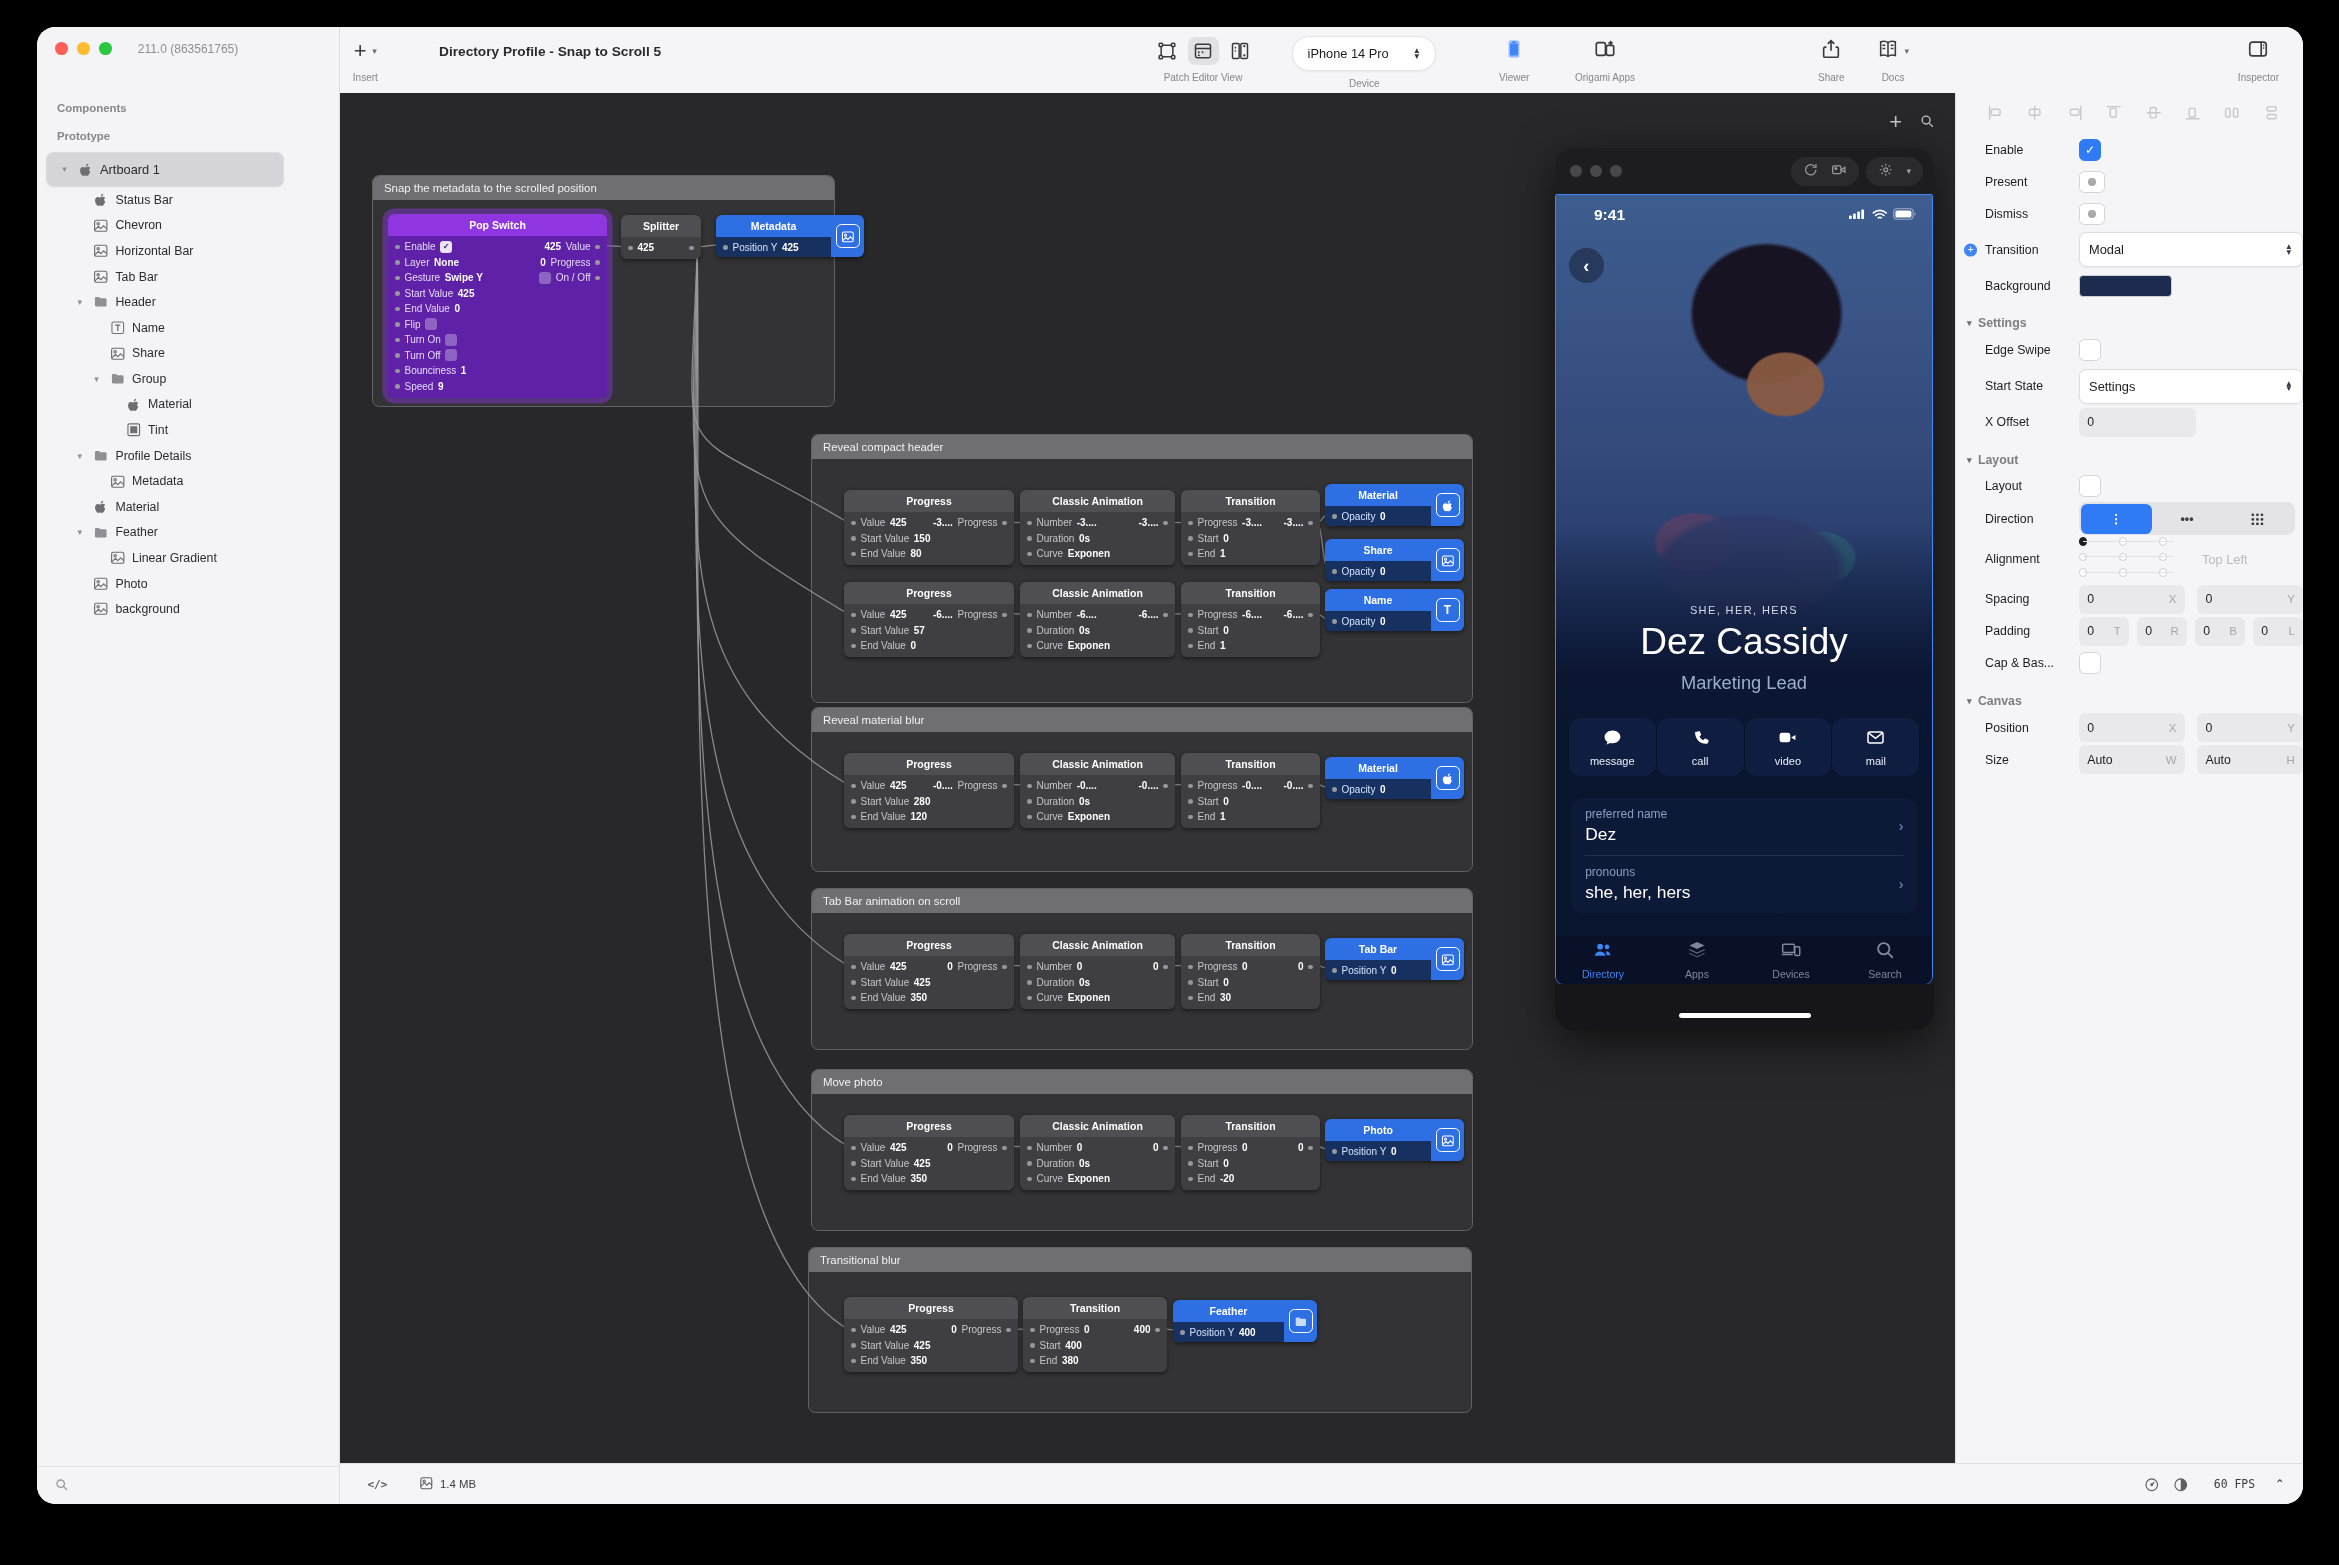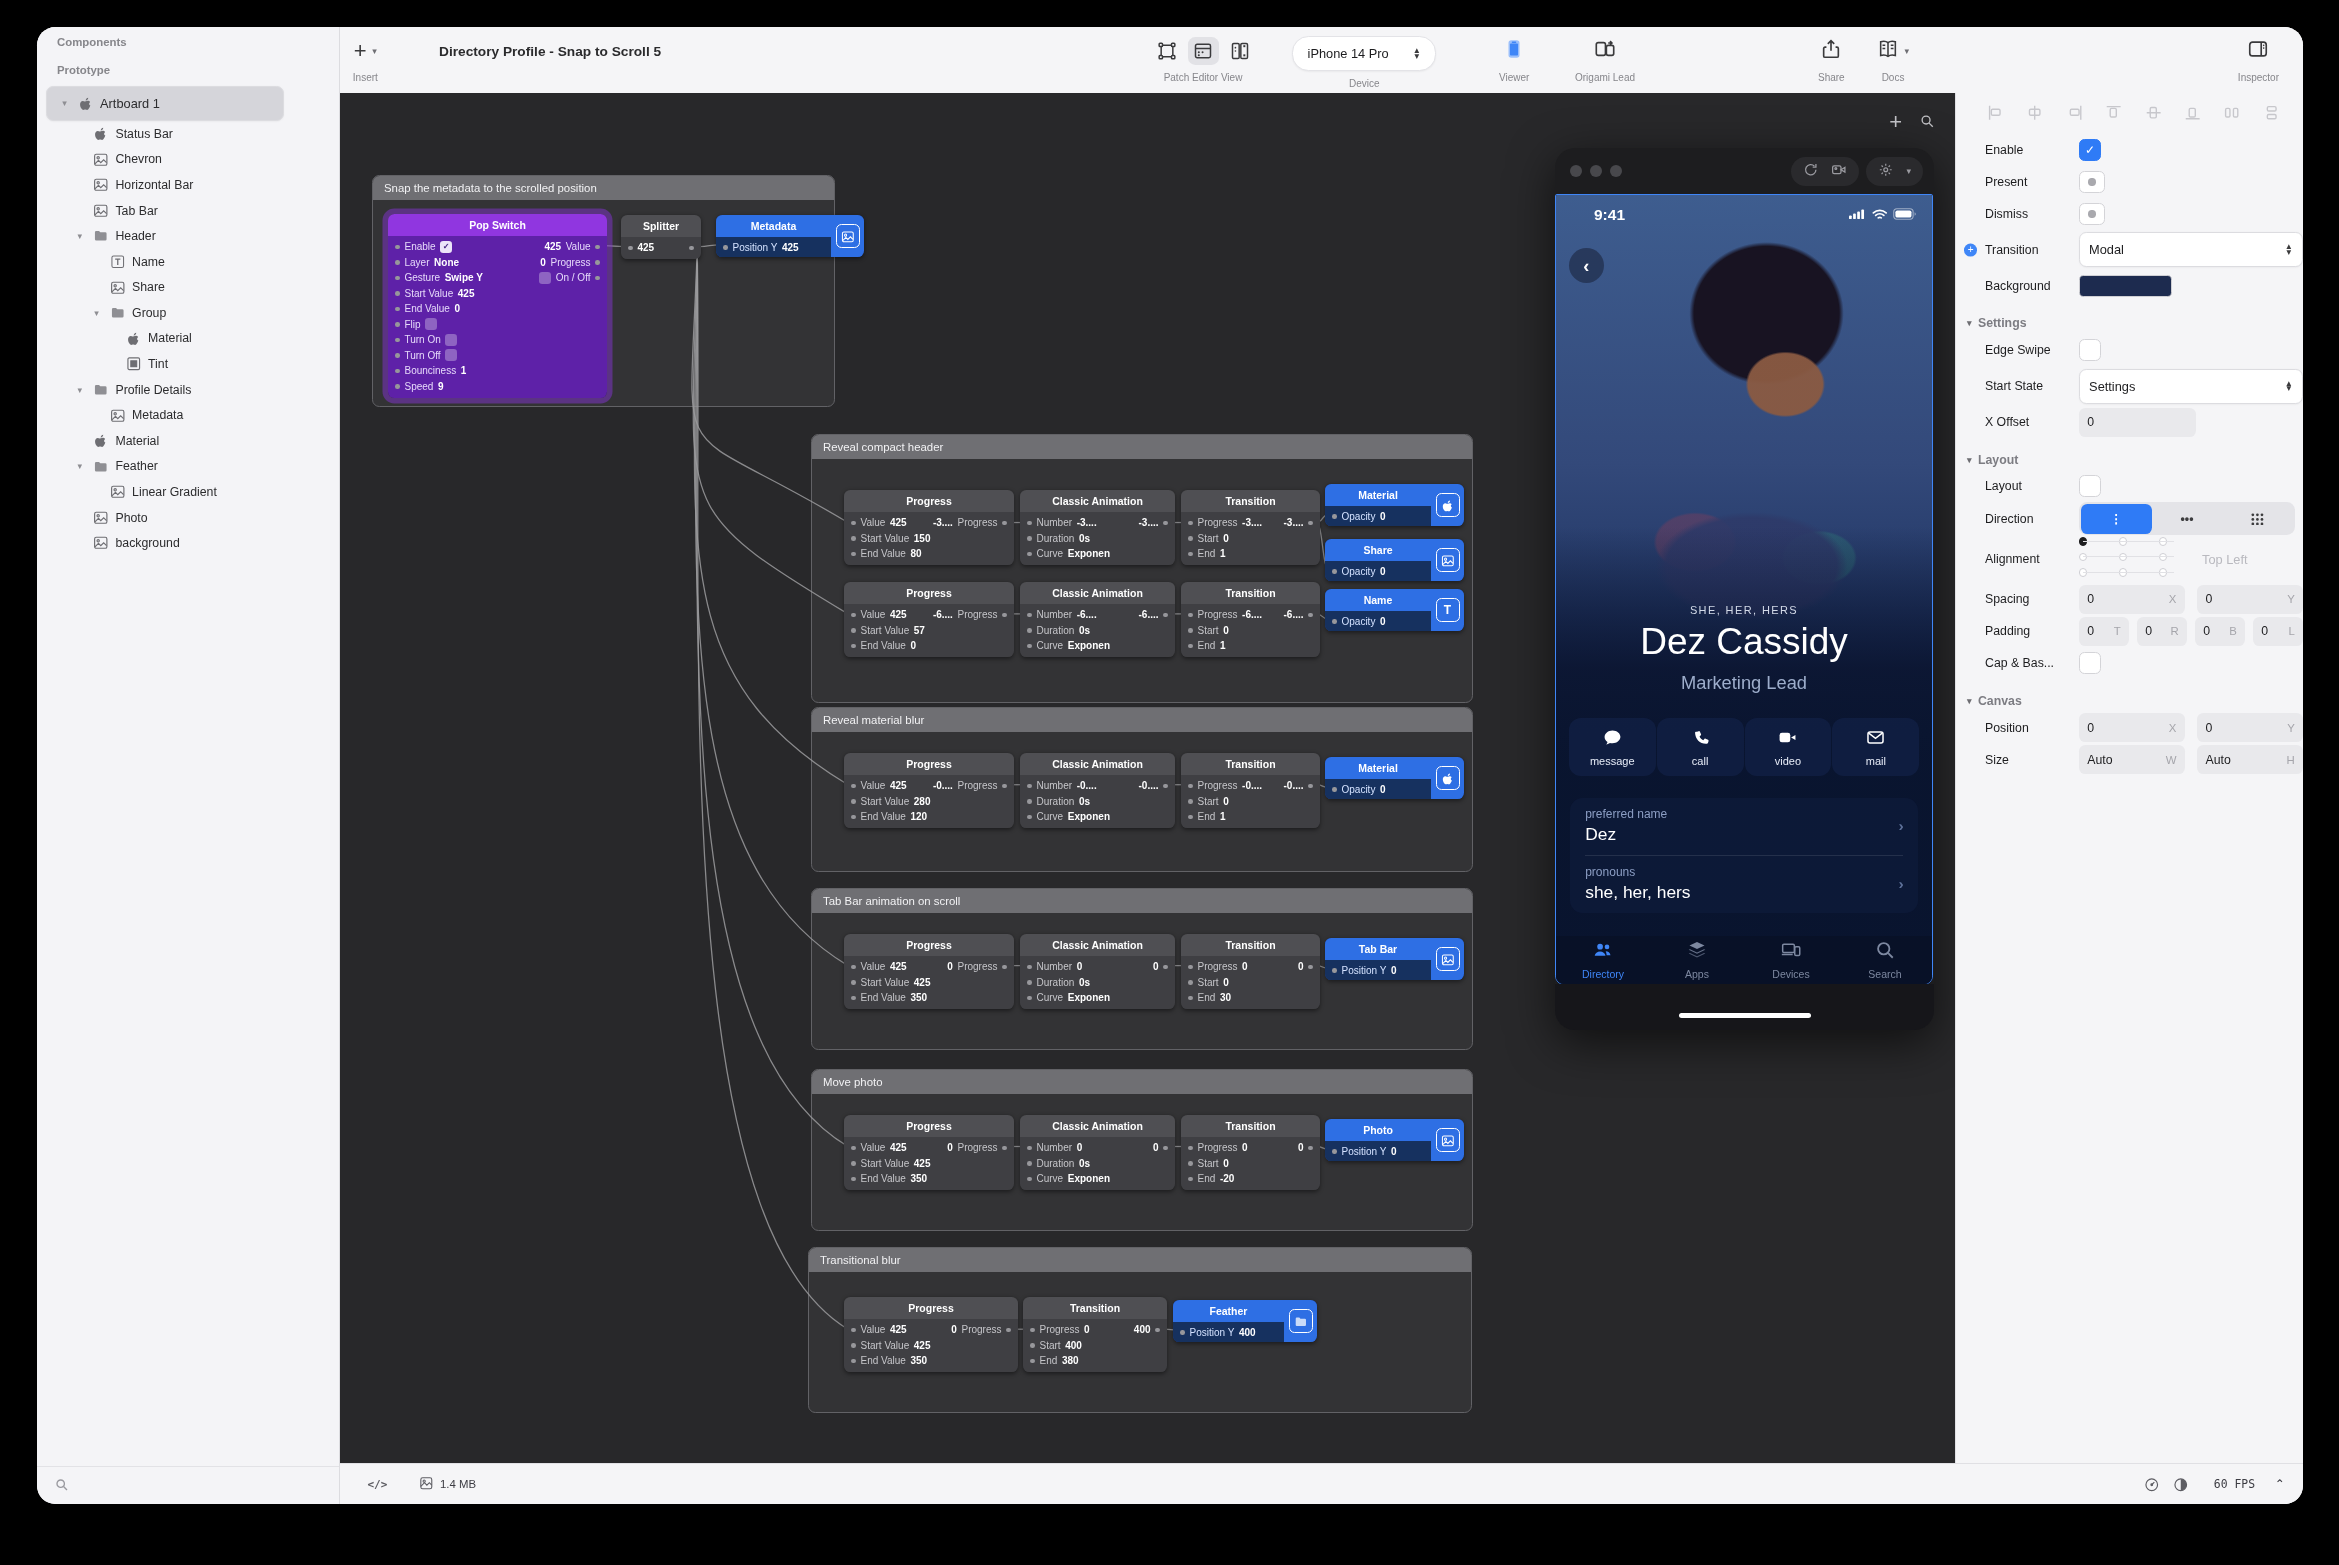--- a/index.html
+++ b/index.html
@@ -139,20 +139,28 @@
   .sb-item{position:absolute;top:0;height:40px;display:flex;align-items:center;gap:6.4px;font-size:11.4px;color:#3c3c43;}
   .code-glyph{font-family:"DejaVu Sans Mono",monospace;font-weight:700;font-size:11px;color:#5d5d63;}
   .fps{font-family:"DejaVu Sans Mono",monospace;font-size:11.4px;}
 </style>
 </head>
 <body>
 
 <div class="window">
 
   <aside class="sidebar">
+    <div class="sb-top">
+      <div class="lights">
+        <span class="light r"></span>
+        <span class="light y"></span>
+        <span class="light g"></span>
+      </div>
+      <span class="version">211.0 (863561765)</span>
+    </div>
     <div class="sb-section">Components</div>
     <div class="sb-section">Prototype</div>
     <div id="layer-tree">
         <div class="tree-row sel" style="padding-left: 11px;">
           <span class="tw">▾</span>
           <span class="ti">
             <svg viewBox="0 0 24 24" fill="currentColor">
               <path d="M15.8 2.6c.1 1.1-.3 2.2-1 3-.7.9-1.8 1.5-2.9 1.4-.1-1 .4-2.1 1-2.9.7-.8 1.9-1.4 2.9-1.5zM12.2 8.3c.8 0 2.1-.9 3.5-.8 1.1.1 2.3.6 3.1 1.6-2.4 1.4-2 4.8.3 5.8-.6 1.9-1.5 3.7-2.8 5.1-.7.8-1.5 1.6-2.6 1.6-1 0-1.4-.6-2.7-.6s-1.7.6-2.7.6c-1.1 0-2-.9-2.7-1.7C3.9 17.9 2.8 14.6 3.3 11.6c.4-2 2-3.9 4-4 1.1-.1 2.2.8 2.9.8z"></path>
             </svg>
           </span>
@@ -407,21 +415,21 @@
       </div>
 
       <div class="tbi" style="left:1235px;">
         <div class="icon-row">
             <span class="toolicon"><svg viewBox="0 0 24 24" fill="none" stroke="#3a3a3c" stroke-width="1.8">
                 <rect x="2.5" y="5" width="10" height="14" rx="2"></rect>
                 <rect x="13.5" y="8" width="8" height="11" rx="2"></rect>
                 <path d="M15.5 5.5h4M17.5 3.5l2 2-2 2"></path>
               </svg></span>
           </div>
-        <span class="lab">Origami Lead</span>
+        <span class="lab">Origami Apps</span>
       </div>
 
       <div class="tbi" style="left:1478px;">
         <div class="icon-row">
             <span class="toolicon"><svg viewBox="0 0 24 24" fill="none" stroke="#3a3a3c" stroke-width="1.8">
                 <path d="M7 10H5.5A1.5 1.5 0 0 0 4 11.5v8A1.5 1.5 0 0 0 5.5 21h13a1.5 1.5 0 0 0 1.5-1.5v-8A1.5 1.5 0 0 0 18.5 10H17"></path>
                 <path d="M12 14V3M8.5 6.5L12 3l3.5 3.5"></path>
               </svg></span>
           </div>
         <span class="lab">Share</span>

